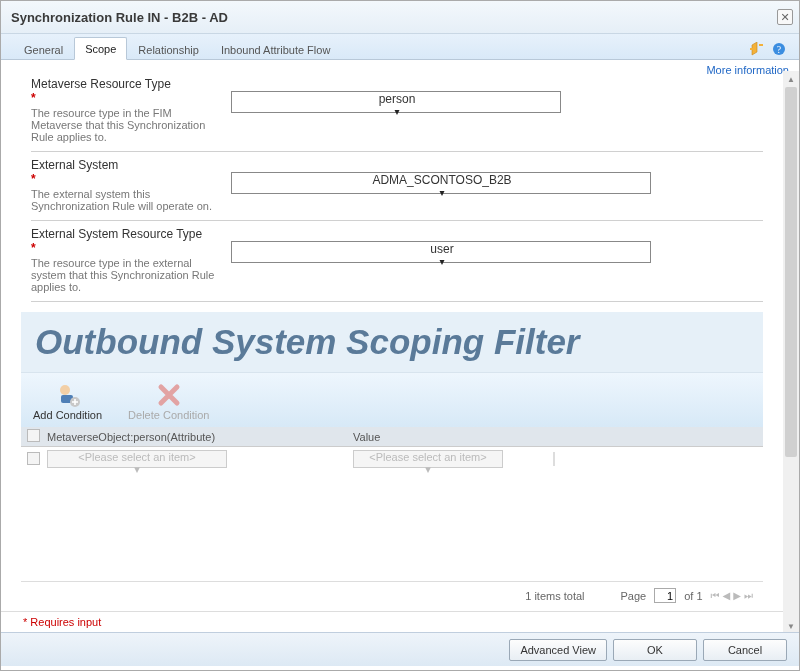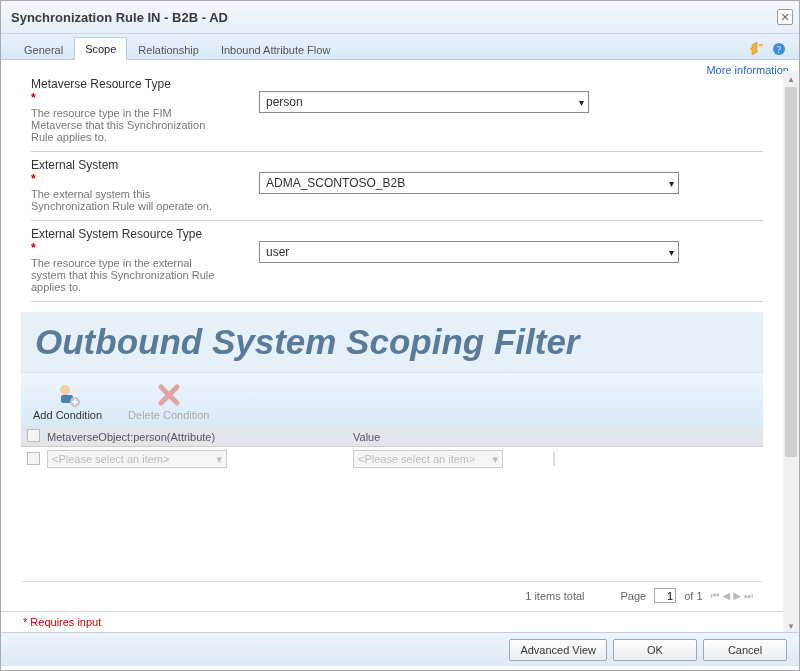--- a/index.html
+++ b/index.html
@@ -133,21 +133,20 @@
     height: 370px;
     background: #d0d0d0;
     border-radius: 2px;
   }
   
   .field-block {
     display: flex;
     border-bottom: 1px solid #d0d0d0;
     padding: 6px 0 8px 0;
     margin: 0 20px 0 30px;
-    gap: 28px;
   }
   .field-block.first { border-top: none; }
   .field-label-col {
     width: 200px;
     padding-right: 10px;
   }
   .field-label {
     color: #333;
     font-size: 12px;
   }
@@ -164,20 +163,21 @@
   .select-box {
     width: 330px;
     height: 22px;
     border: 1px solid #888;
     display: flex;
     align-items: center;
     padding: 0 4px 0 6px;
     background: #fff;
     font-size: 12px;
     justify-content: space-between;
+    flex-direction: column;
   }
   .select-box .arrow {
     font-size: 10px;
     color: #222;
   }
   .select-box.wide { width: 420px; }
   
   .section {
     margin: 10px 20px 0 20px;
   }
@@ -239,20 +239,21 @@
     border: 1px solid #ccc;
     background: #f5f5f5;
     height: 18px;
     display: inline-flex;
     align-items: center;
     padding: 0 4px;
     color: #bbb;
     font-size: 11px;
     width: 180px;
     justify-content: space-between;
+    flex-direction: column;
   }
   .mini-select.narrow { width: 150px; }
   .mini-input {
     border: 1px solid #ddd;
     background: #eee;
     height: 18px;
     width: 140px;
   }
   .chkb {
     width:13px; height:13px; border:1px solid #bbb; background:#f4f4f4; display:inline-block;

